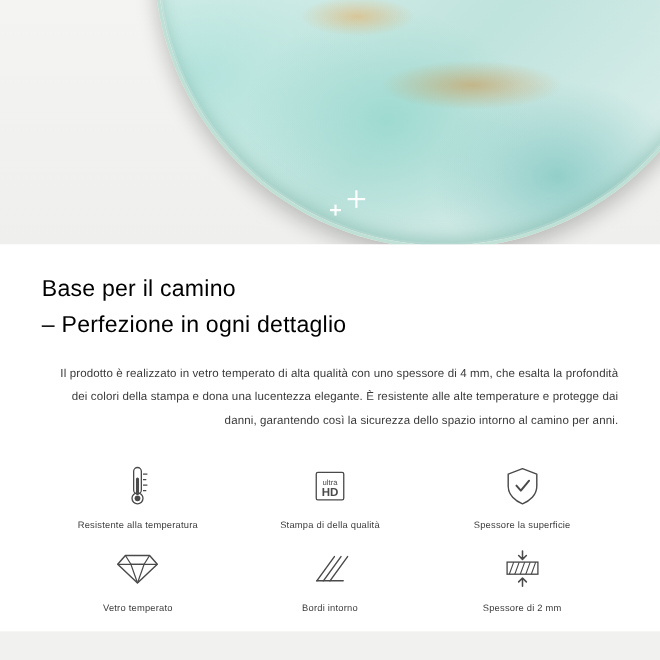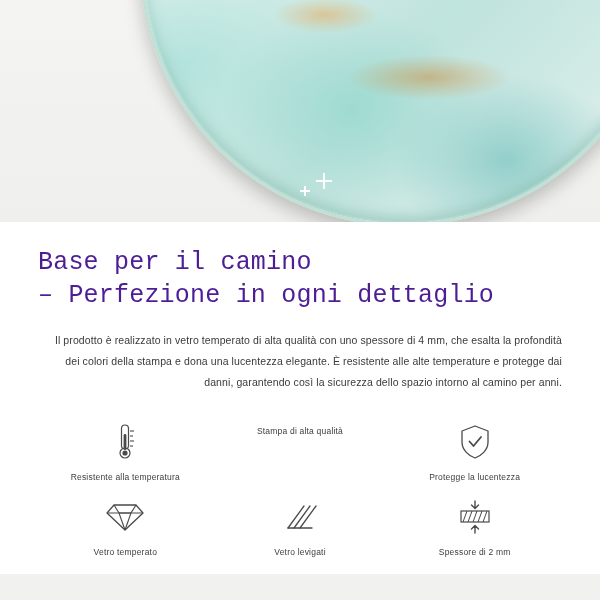--- a/index.html
+++ b/index.html
@@ -96,25 +96,25 @@
   .sparkle.s2:before { left: 4px; top: 0; width: 1.5px; height: 10px; }
   .sparkle.s2:after  { top: 4px; left: 0; height: 1.5px; width: 10px; }
 
   
   .content {
     padding: 0 38px;
   }
   h1.title {
     margin: 0;
     padding-top: 24px;
-    font-family: Liberation Mono, monospace;
+    font-family: Liberation Sans, sans-serif;
     font-weight: 400;
-    font-size: 25px;
+    font-size: 21px;
     line-height: 33px;
-    color: #4c1d95;
+    color: #000000;
     letter-spacing: 0.2px;
   }
   h1.title .line2 { display: block; }
   p.body-copy {
     margin: 18px 0 0 0;
     font-size: 10.5px;
     line-height: 21px;
     color: #3a3a3a;
     letter-spacing: 0.1px;
     max-width: 534px;
@@ -196,31 +196,38 @@
             <line x1="18" y1="9" x2="22" y2="9" stroke="#4a4a4a" stroke-width="1.1"></line>
             <line x1="18" y1="14" x2="21" y2="14" stroke="#4a4a4a" stroke-width="1.1"></line>
             <line x1="18" y1="19" x2="22" y2="19" stroke="#4a4a4a" stroke-width="1.1"></line>
             <line x1="18" y1="24" x2="21" y2="24" stroke="#4a4a4a" stroke-width="1.1"></line>
           </svg>
         </span>
         <span class="caption">Resistente alla temperatura</span>
       </div>
 
       <div class="feature">
-        <span class="caption">Stampa di alta qualità</span>
+        <span class="glyph">
+          <svg width="40" height="40" viewBox="0 0 40 40">
+            <rect x="7.5" y="7.5" width="25" height="25" rx="1.5" fill="none" stroke="#4a4a4a" stroke-width="1.2"></rect>
+            <text x="20" y="19" text-anchor="middle" font-family="Liberation Sans, sans-serif" font-size="7" fill="#4a4a4a">ultra</text>
+            <text x="20" y="28.5" text-anchor="middle" font-family="Liberation Sans, sans-serif" font-size="10.5" font-weight="bold" fill="#4a4a4a">HD</text>
+          </svg>
+        </span>
+        <span class="caption">Stampa di della qualità</span>
       </div>
 
       <div class="feature">
         <span class="glyph">
           <svg width="34" height="40" viewBox="0 0 34 40">
             <path d="M17 4 L30 9 V20 C30 28 23.5 33.5 17 36 C10.5 33.5 4 28 4 20 V9 Z" fill="none" stroke="#4a4a4a" stroke-width="1.3" stroke-linejoin="round"></path>
             <path d="M11.5 19.5 L15.5 24 L23 15" fill="none" stroke="#4a4a4a" stroke-width="1.8" stroke-linecap="round" stroke-linejoin="round"></path>
           </svg>
         </span>
-        <span class="caption">Protegge la lucentezza</span>
+        <span class="caption">Spessore la superficie</span>
       </div>
 
       <div class="feature">
         <span class="glyph">
           <svg width="40" height="34" viewBox="0 0 40 34">
             <path d="M9 5 H31 L38 13 L20 30 L2 13 Z" fill="none" stroke="#4a4a4a" stroke-width="1.3" stroke-linejoin="round"></path>
             <path d="M2 13 H38" stroke="#4a4a4a" stroke-width="1.1"></path>
             <path d="M9 5 L14 13 L20 30" fill="none" stroke="#4a4a4a" stroke-width="1.1"></path>
             <path d="M31 5 L26 13 L20 30" fill="none" stroke="#4a4a4a" stroke-width="1.1"></path>
             <path d="M14 13 H26" stroke="#4a4a4a" stroke-width="1.1"></path>
@@ -231,21 +238,21 @@
 
       <div class="feature">
         <span class="glyph">
           <svg width="36" height="34" viewBox="0 0 36 34">
             <path d="M6 28 L22 6" stroke="#4a4a4a" stroke-width="1.3" stroke-linecap="round"></path>
             <path d="M12 28 L28 6" stroke="#4a4a4a" stroke-width="1.3" stroke-linecap="round"></path>
             <path d="M18 28 L34 6" stroke="#4a4a4a" stroke-width="1.3" stroke-linecap="round"></path>
             <path d="M6 28 H30" stroke="#4a4a4a" stroke-width="1.3" stroke-linecap="round"></path>
           </svg>
         </span>
-        <span class="caption">Vetro levigati</span>
+        <span class="caption">Bordi intorno</span>
       </div>
 
       <div class="feature">
         <span class="glyph">
           <svg width="40" height="36" viewBox="0 0 40 36">
             <path d="M20 2 V9 M16.5 6 L20 9.5 L23.5 6" fill="none" stroke="#4a4a4a" stroke-width="1.4" stroke-linecap="round" stroke-linejoin="round"></path>
             <rect x="6" y="12" width="28" height="11" fill="none" stroke="#4a4a4a" stroke-width="1.2"></rect>
             <path d="M8 23 L12 12 M13 23 L17 12 M18 23 L22 12 M23 23 L27 12 M28 23 L32 12" stroke="#4a4a4a" stroke-width="1"></path>
             <path d="M20 34 V27 M16.5 30 L20 26.5 L23.5 30" fill="none" stroke="#4a4a4a" stroke-width="1.4" stroke-linecap="round" stroke-linejoin="round"></path>
           </svg>

